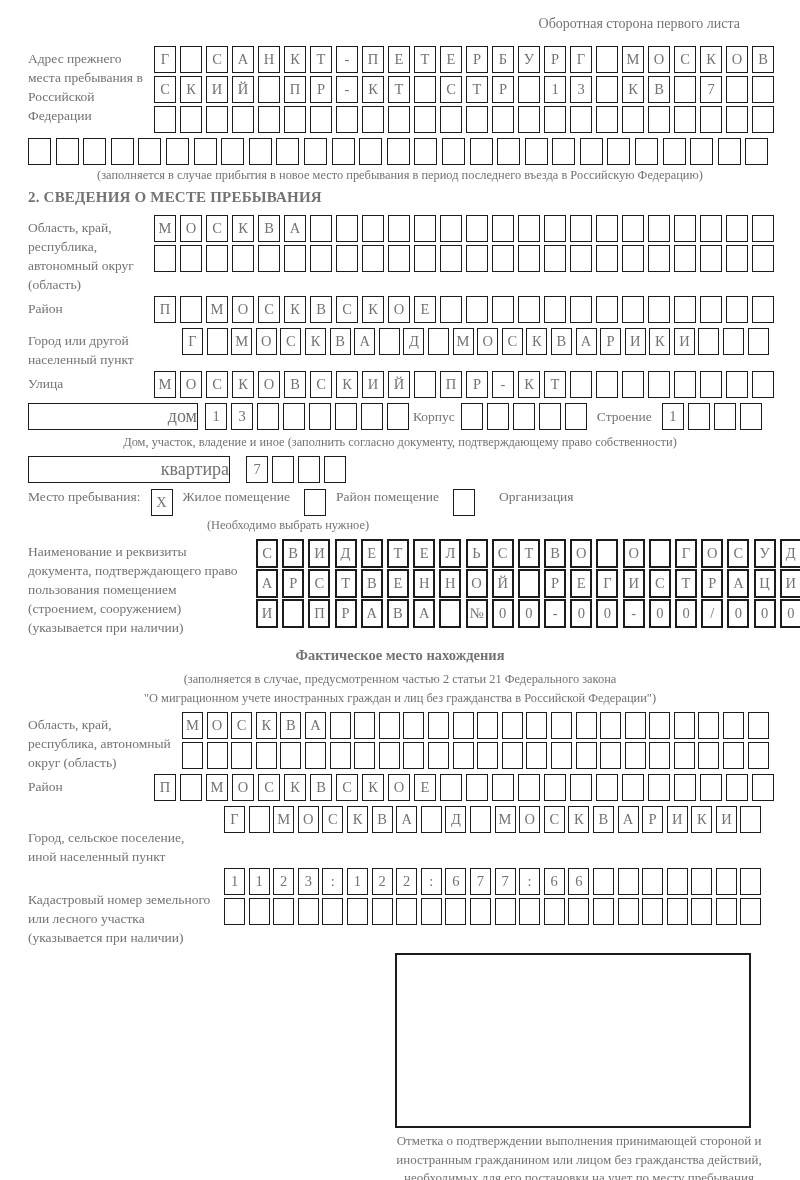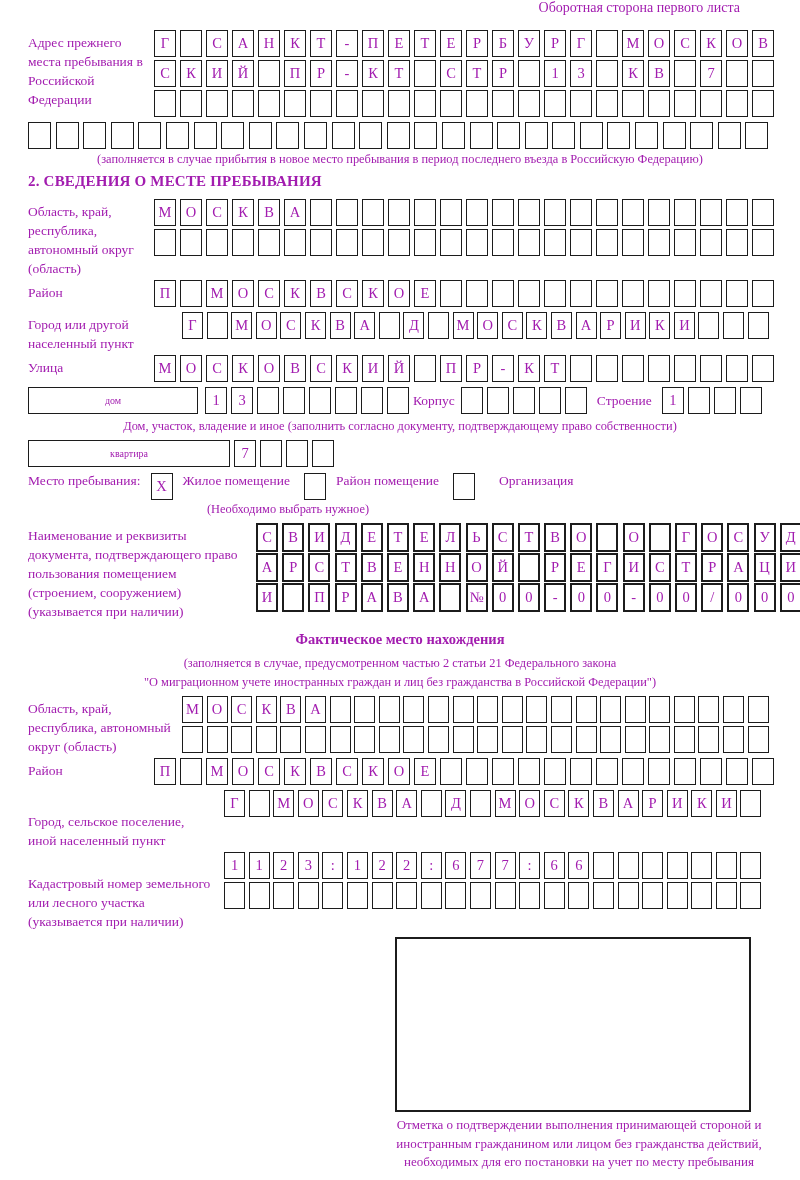--- a/index.html
+++ b/index.html
@@ -1,21 +1,21 @@
 <!DOCTYPE html>
 <html><head>
 <meta charset="utf-8">
 <style>
   html,body{margin:0;padding:0;background:#fff;}
   .page{
     position:relative;
     width:800px;height:1180px;
     box-sizing:border-box;
-    padding:0 28px 20px 28px;
-    background:#fff;color:#a21caf;
+    padding:16px 28px 20px 28px;
+    background:#fff;color:#737373;
     font-family:"Liberation Serif","DejaVu Serif",serif;
     overflow:hidden;
   }
   .hdr-right{
     text-align:right;
     padding-right:32px;
     font-size:14px;
     margin-bottom:14px;
   }
   .field{display:flex;margin-bottom:2px;}
@@ -53,26 +53,26 @@
     margin:6px 0 9px 0;letter-spacing:.2px;
   }
   .sub-title{
     text-align:center;font-weight:bold;font-size:14.5px;
     margin:10px 0 8px 0;
   }
   .inline-row{display:flex;align-items:flex-start;margin-bottom:4px;}
   .widebox{
     border:1.5px solid #1c1c1c;
     height:25px;line-height:25px;
-    text-align:center;font-size:10px;
+    text-align:right;font-size:18px;
     box-sizing:content-box;
     flex-shrink:0;
   }
   .wb-dom{width:168px;margin-right:7px;}
-  .wb-kv{width:200px;margin-right:4px;}
+  .wb-kv{width:200px;margin-right:16px;}
   .ilabel{font-size:13.5px;line-height:28px;white-space:nowrap;}
   .gap6{width:6px;flex-shrink:0;}
   .gap10{width:10px;flex-shrink:0;}
   .stay-row{display:flex;align-items:flex-start;margin:6px 0 2px 0;}
   .checkbox{
     display:inline-block;width:20px;height:25px;
     border:1.5px solid #1c1c1c;text-align:center;
     font-size:14.5px;line-height:25px;vertical-align:middle;
     flex-shrink:0;
   }

